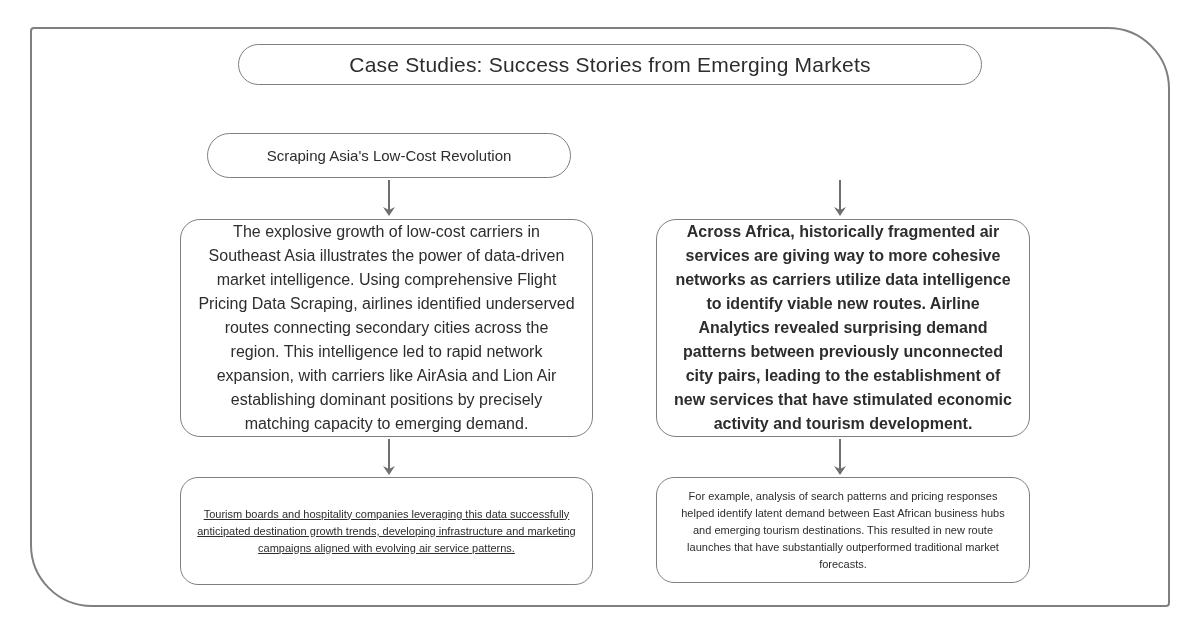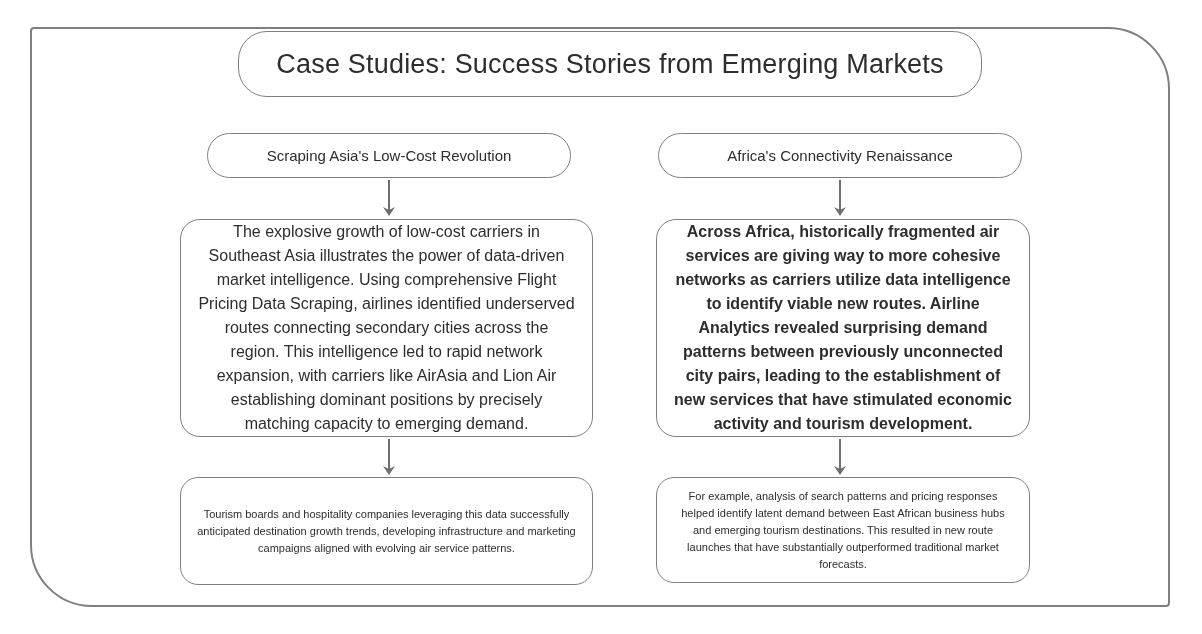--- a/index.html
+++ b/index.html
@@ -32,25 +32,25 @@
     border: 1.5px solid var(--border, #808080);
     background: #ffffff;
     display: flex;
     align-items: center;
     justify-content: center;
     text-align: center;
     color: var(--text, #2d2d2d);
   }
   .title-box {
     left: 238px;
-    top: 31px;
+    top: 44px;
     width: 744px;
-    height: 66px;
+    height: 41px;
     border-radius: 29px;
-    font-size: 27px;
+    font-size: 21px;
     letter-spacing: 0.2px;
   }
   .header-box {
     top: 133px;
     width: 364px;
     height: 45px;
     border-radius: 22.5px;
     font-size: 15px;
   }
   .header-box.left  { left: 207px; }
@@ -66,21 +66,21 @@
   .body-box.left  { left: 180px; width: 413px; }
   .body-box.right { left: 656px; width: 374px; font-weight: bold; }
   .footer-box {
     top: 477px;
     height: 108px;
     border-radius: 18px;
     font-size: 11px;
     line-height: 17px;
     padding: 0 16px;
   }
-  .footer-box.left  { left: 180px; width: 413px; }
+  .footer-box.left  { left: 180px; width: 413px; text-decoration: underline; }
   .footer-box.right { left: 656px; width: 374px; height: 106px; }
   .arrow {
     position: absolute;
     width: 18px;
     color: var(--arrow, #6e6e6e);
   }
   .arrow svg { display: block; }
   .arrow.row1 { top: 180px; height: 37px; }
   .arrow.row2 { top: 439px; height: 37px; }
   .arrow.col1 { left: 380px; }
@@ -108,21 +108,20 @@
 
   <div class="arrow row2 col1">
     <svg width="18" height="37" viewBox="0 0 18 37">
       <line x1="9" y1="0" x2="9" y2="30" stroke="currentColor" stroke-width="2"></line>
       <path d="M3,27 L9,36 L15,27 L9,30 Z" fill="currentColor"></path>
     </svg>
   </div>
 
   <div class="box footer-box left">Tourism boards and hospitality companies leveraging this data successfully anticipated destination growth trends, developing infrastructure and marketing campaigns aligned with evolving air service patterns.</div>
 
-  <div class="box header-box right">Africa's Connectivity Renaissance</div>
 
   <div class="arrow row1 col2">
     <svg width="18" height="37" viewBox="0 0 18 37">
       <line x1="9" y1="0" x2="9" y2="30" stroke="currentColor" stroke-width="2"></line>
       <path d="M3,27 L9,36 L15,27 L9,30 Z" fill="currentColor"></path>
     </svg>
   </div>
 
   <div class="box body-box right">Across Africa, historically fragmented air services are giving way to more cohesive networks as carriers utilize data intelligence to identify viable new routes. Airline Analytics revealed surprising demand patterns between previously unconnected city pairs, leading to the establishment of new services that have stimulated economic activity and tourism development.</div>
 

